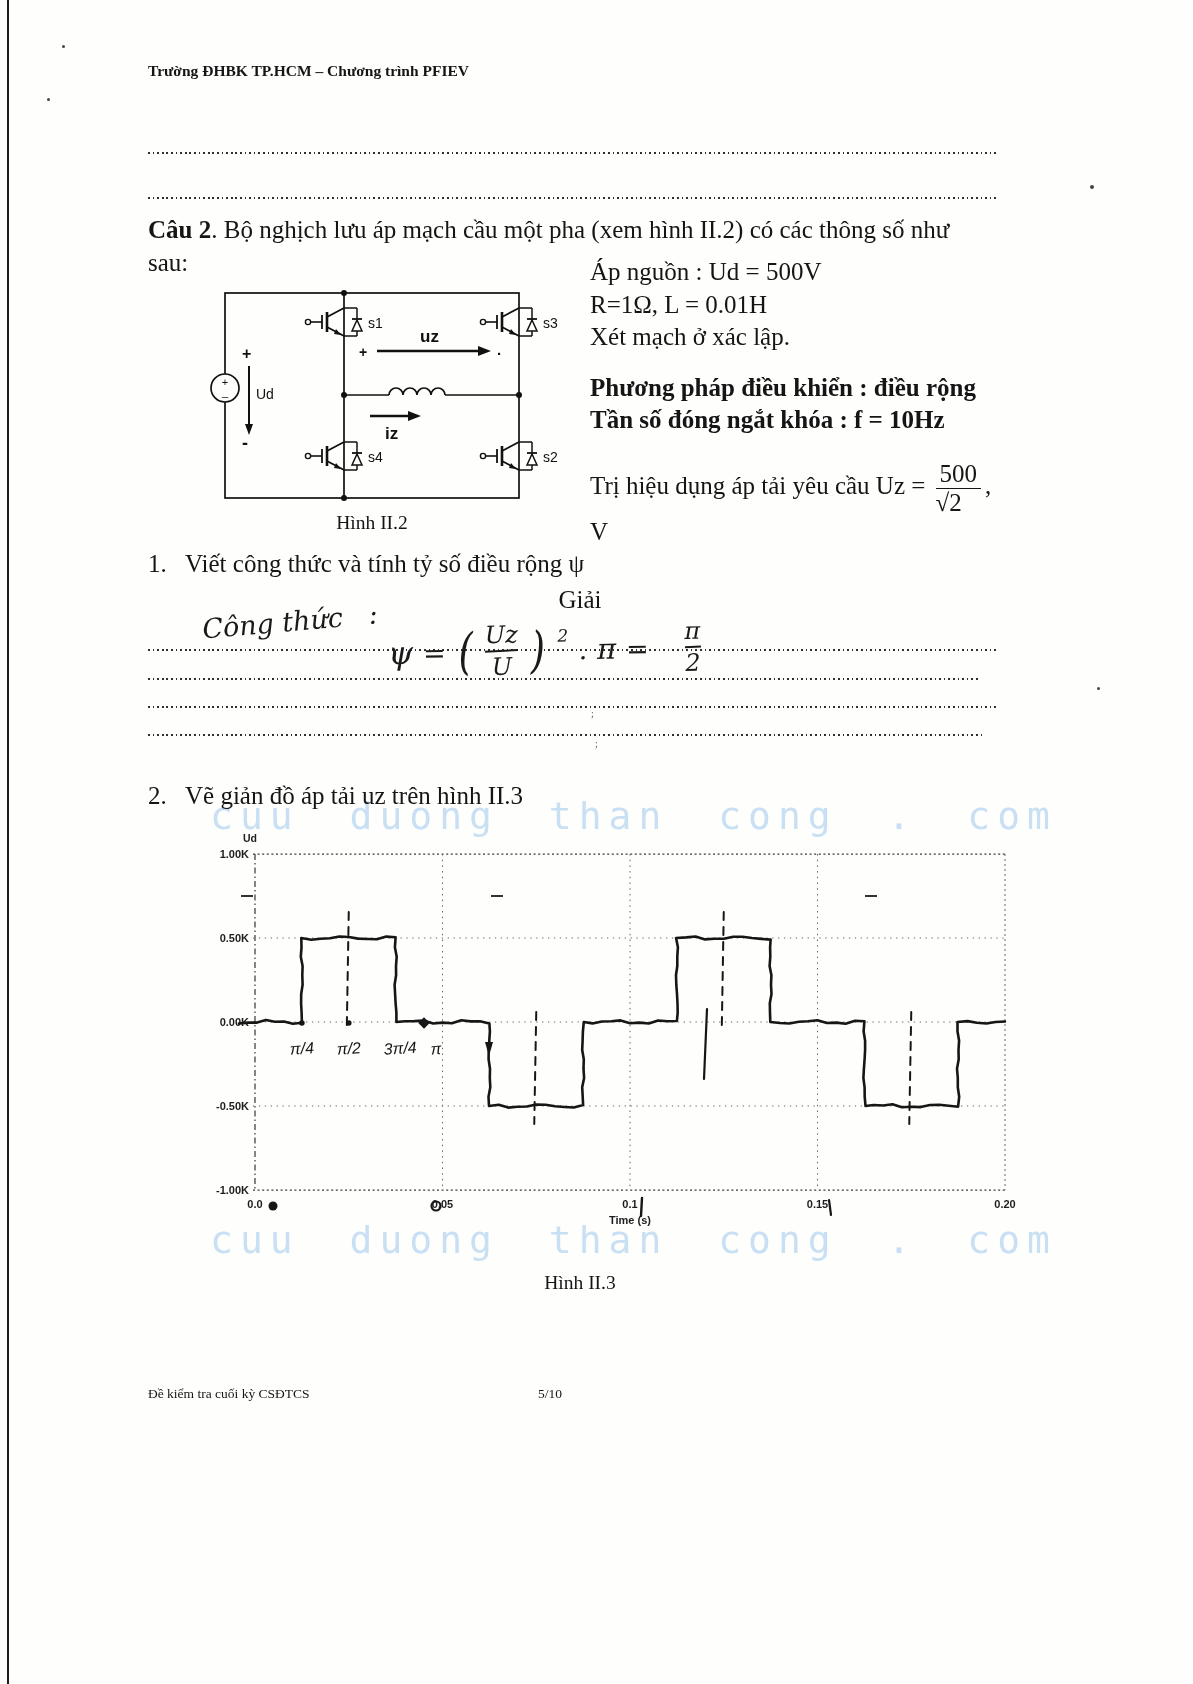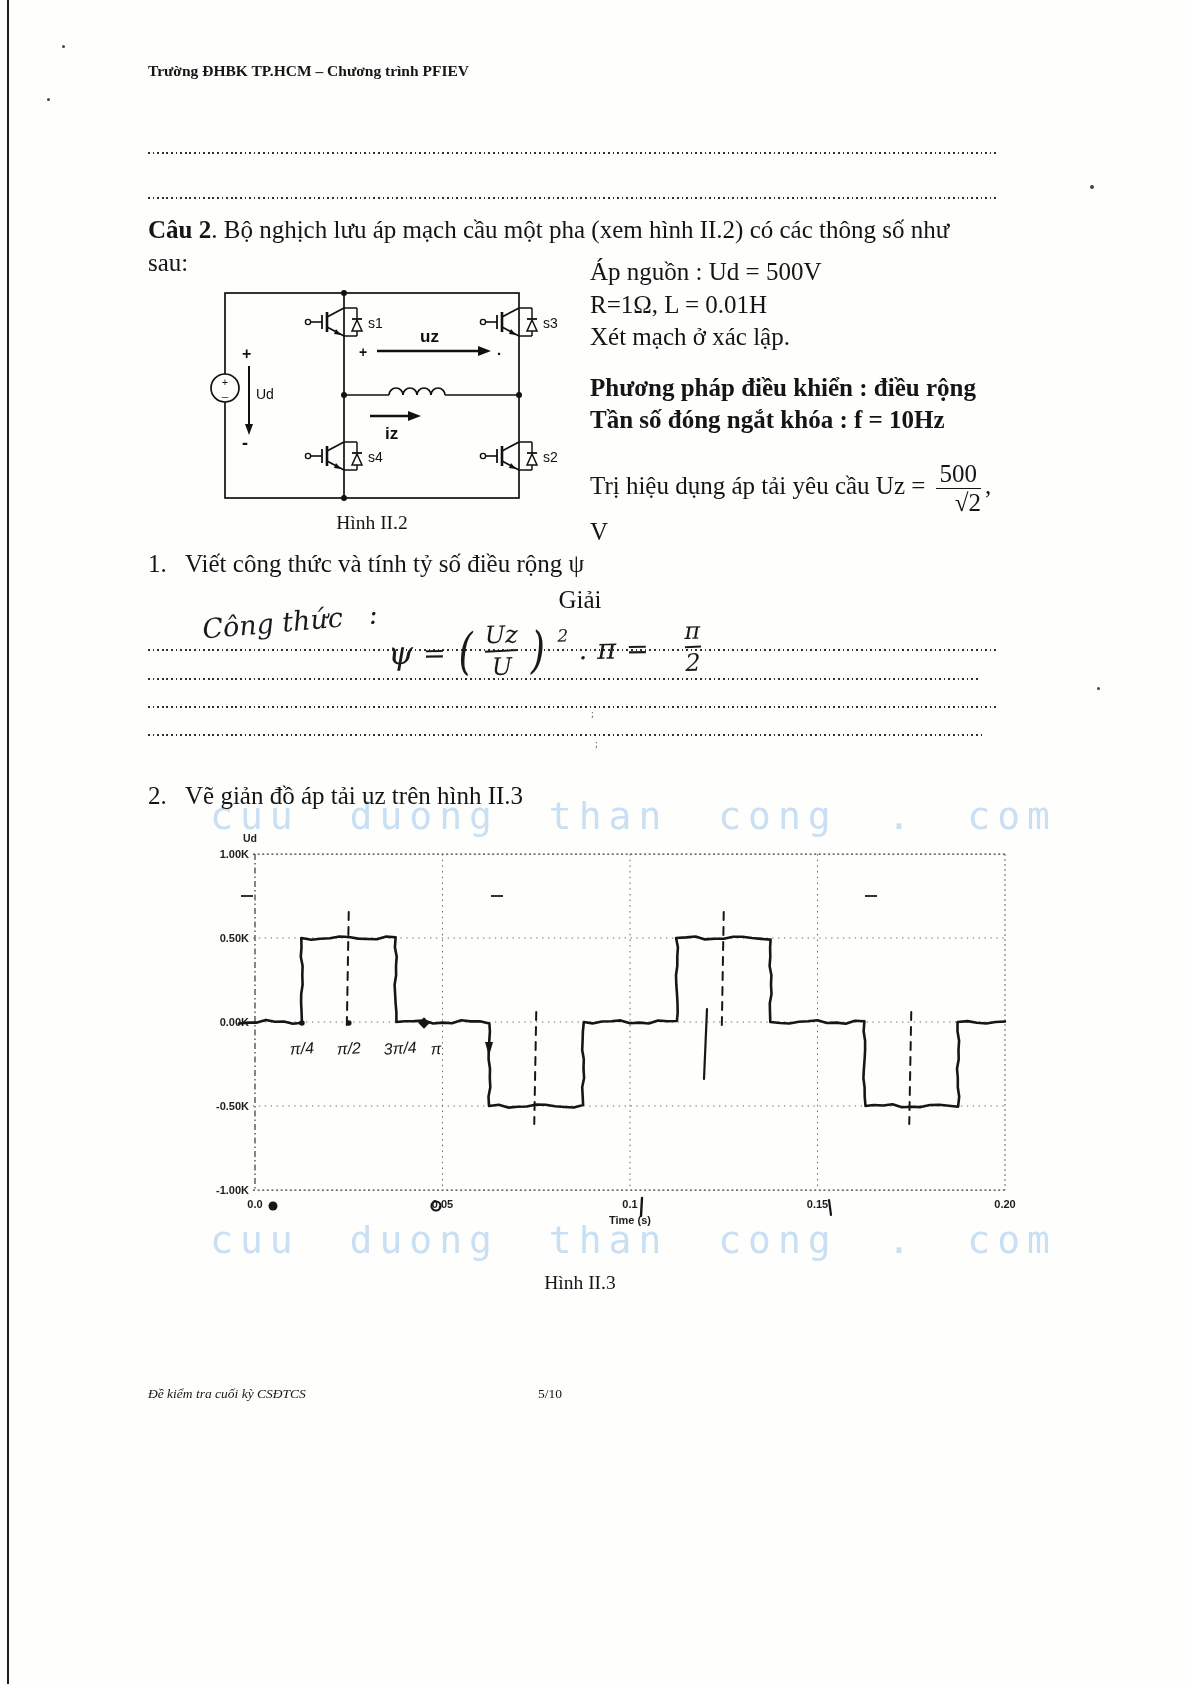--- a/index.html
+++ b/index.html
@@ -3,21 +3,21 @@
 <meta charset="utf-8">
 <style>
   html,body{margin:0;padding:0;background:#e8e8e6;}
   #page{position:relative;width:1193px;height:1684px;background:#fefefd;margin:0 auto;
         font-family:"Liberation Serif","DejaVu Serif",serif;color:#151515;overflow:hidden;}
   .abs{position:absolute;}
   .dotline{height:2px;background:repeating-linear-gradient(90deg,#2f2f2f 0 1.7px,transparent 1.7px 4.6px);}
   .body-text{font-size:25px;line-height:1.3;}
   .bold{font-weight:700;}
   .item-no{display:inline-block;width:37px;}
-  .frac{display:inline-block;vertical-align:middle;text-align:right;line-height:1.05;margin:0 4px;}
+  .frac{display:inline-block;vertical-align:middle;text-align:left;line-height:1.05;margin:0 4px;}
   .frac .num{display:block;padding:0 4px 1px 4px;border-bottom:1.6px solid #151515;}
   .frac .den{display:block;padding-top:1px;}
   .hand{font-family:"DejaVu Serif","Liberation Serif",serif;font-style:italic;color:#1a1a1a;}
   .hand-formula{display:flex;align-items:center;gap:10px;font-size:27px;transform:rotate(-1.2deg);}
   .hparen{font-size:50px;font-weight:400;transform:scaleX(.75);line-height:.8;}
   .hfrac{display:inline-flex;flex-direction:column;align-items:center;line-height:1;font-size:24px;}
   .hfrac .hbar{width:100%;height:2px;background:#1a1a1a;margin:3px 0;transform:rotate(-2deg);}
   .hsup{font-size:17px;transform:translateY(-14px);}
   .watermark{font-family:"DejaVu Sans Mono","Liberation Mono",monospace;font-size:38px;
              letter-spacing:7px;word-spacing:20px;color:rgba(126,182,230,0.42);
@@ -254,16 +254,16 @@
       <circle cx="241" cy="390" r="4.5" fill="none" stroke="#161616" stroke-width="2.2"></circle>
       <line x1="447" y1="382" x2="446" y2="400" stroke="#161616" stroke-width="2.4" stroke-linecap="round"></line>
       <line x1="634" y1="384" x2="636" y2="399" stroke="#161616" stroke-width="2.2" stroke-linecap="round"></line>
     </svg>
 
   <div class="abs watermark" style="left:210px;top:1218px;width:780px;">cuu duong than cong . com</div>
 
   <div class="abs caption z1" style="left:470px;top:1248px;width:220px;margin-top:24px;">Hình II.3</div>
 
 
-  <div class="abs footer-text z1" style="left:148px;top:1386px;font-style:italic;">Đề kiểm tra cuối kỳ CSĐTCS</div>
+  <div class="abs footer-text z1" style="left:148px;top:1386px;">Đề kiểm tra cuối kỳ CSĐTCS</div>
   <div class="abs footer-text z1" style="left:520px;top:1386px;width:60px;text-align:center;">5/10</div>
 
 </div>
 
 </body></html>

